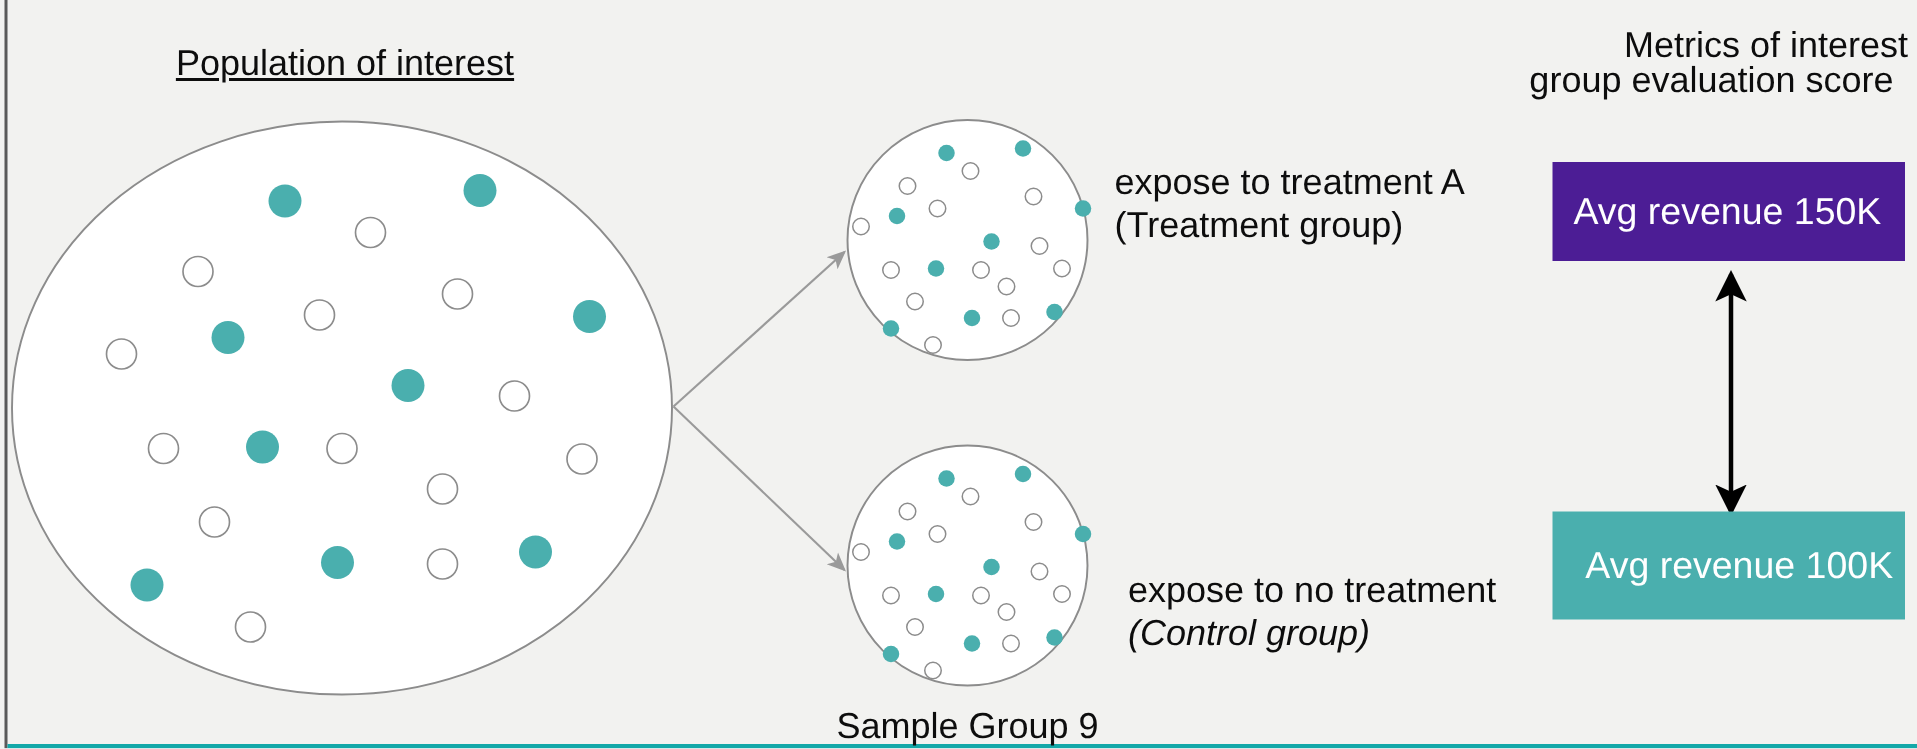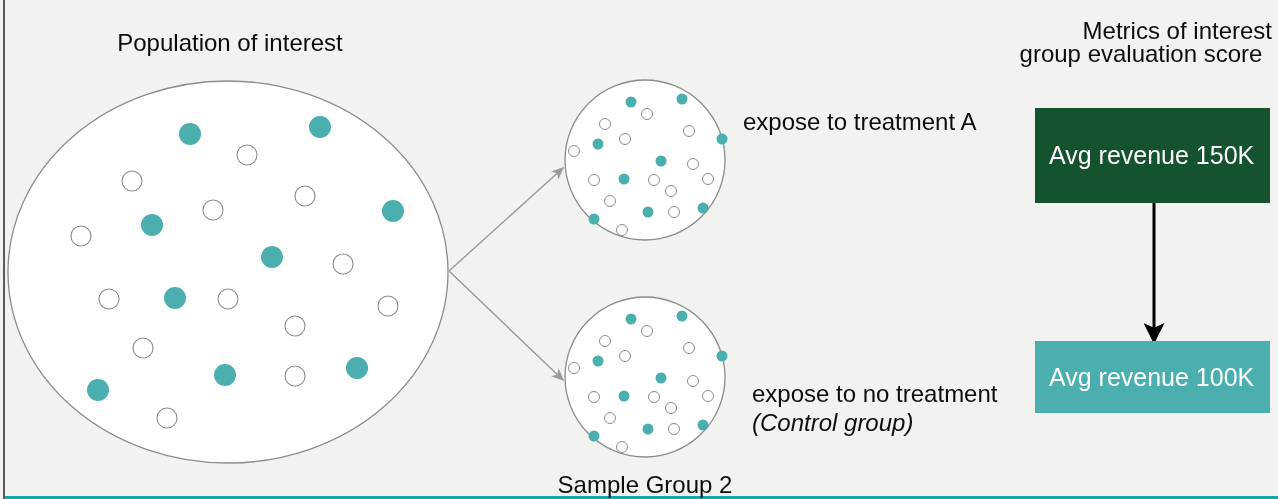--- a/index.html
+++ b/index.html
@@ -162,40 +162,41 @@
     </g>
 
     <g id="connectors">
       <line id="conn1" stroke="#9a9a9a" stroke-width="1.4" marker-end="url(#arrowGray)" x1="449" y1="271" x2="563" y2="168"></line>
       <line id="conn2" stroke="#9a9a9a" stroke-width="1.4" marker-end="url(#arrowGray)" x1="449" y1="271" x2="563" y2="380"></line>
     </g>
 
     <line id="cmp-arrow" stroke="#000000" stroke-width="3" marker-start="url(#arrowBlackStart)" marker-end="url(#arrowBlackEnd)" x1="1154" y1="183" x2="1154" y2="341"></line>
   </svg>
 
-  <div class="label center" style="left:60px; top:28px; width:340px;">Population of interest</div>
-
-
-  <div class="label center" style="left:515px; top:470px; width:260px;">Sample Group 2</div>
+  <div class="label center" style="left:60px; top:28px; width:340px;text-decoration:underline;">Population of interest</div>
+
+
+  <div class="label center" style="left:515px; top:470px; width:260px;">Sample Group 9</div>
 
   <div style="position:absolute; left:720px; top:107px;margin-left:23px;">
     <div class="label" style="position:relative; left:0; top:0;">expose to treatment A</div>
+    <div class="label" style="position:relative; left:0; top:0;">(Treatment group)</div>
   </div>
 
   <div style="position:absolute; left:752px; top:379px;">
     <div class="label" style="position:relative; left:0; top:0;">expose to no treatment</div>
     <div class="label" style="position:relative; left:0; top:0;font-style:italic;">(Control group)</div>
   </div>
 
   <div style="position:absolute; left:1010px; top:10px; width:262px; text-align:center;">
     <div class="label center" style="position:relative; left:0; top:6px; width:262px;text-align:right;">Metrics of interest</div>
     <div class="label center" style="position:relative; left:0; top:0; width:262px;">group evaluation score</div>
   </div>
 
-  <div class="metric-box" id="metric-box-0" style="left: 1035px; top: 108px; width: 235px; height: 95px; background: #14532d;">
+  <div class="metric-box" id="metric-box-0" style="left: 1035px; top: 108px; width: 235px; height: 66px; background: #4c1d95;">
     <span>Avg revenue 150K</span>
   </div>
 
-  <div class="metric-box" id="metric-box-1" style="left: 1035px; top: 341px; width: 235px; height: 72px; background: rgb(74, 175, 174);">
+  <div class="metric-box" id="metric-box-1" style="left: 1035px; top: 341px; width: 235px; height: 72px; background: rgb(74, 175, 174); justify-content: center;">
     <span>Avg revenue 100K</span>
   </div>
 
 </div>
 
 </body></html>

